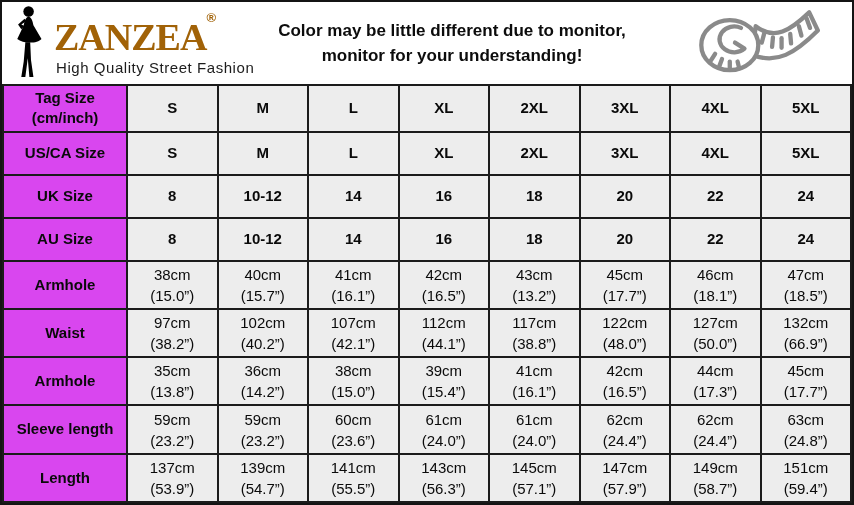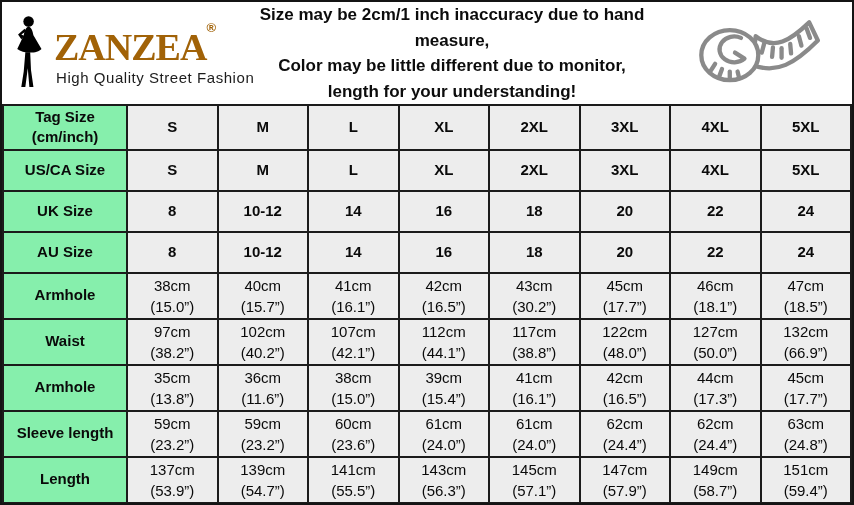--- a/index.html
+++ b/index.html
@@ -25,21 +25,21 @@
   .tape { width:185px; flex:0 0 185px; display:flex; justify-content:center; align-items:center; }
   
   table.size-table { width:100%; height:421px; border-collapse:collapse; table-layout:fixed; }
   col.label-col { width:124px; }
   th, td {
     border:2px solid #1b1b1b;
     text-align:center; vertical-align:middle;
     white-space:pre-line; padding:1px;
     color:#0a0a0a; font-size:15px; line-height:1.35;
   }
-  th { background:#86efac; font-weight:700; }
+  th { background:#d946ef; font-weight:700; }
   td { background:#ededed; }
   tr.row-first  { height:36px; }
   tr.row-size   { height:41px;margin-top:29px; }
   tr.row-measure{ height:45px; }
   tr.row-first td, tr.row-size td { font-weight:700; }
   tr.row-measure td { font-weight:400; line-height:1.4;margin-top:12px; }
 </style>
 </head>
 <body>
 
@@ -56,23 +56,22 @@
           <path d="M16 46 L14 70 L11 89 L16 89 L19 66 L21 89 L26 89 L23 68 L22 46 Z"></path>
         </svg>
       </span>
       <div class="logo-text">
         <div class="brand-line"><span>ZANZEA</span><span class="reg">®</span></div>
         <div class="tagline">High Quality Street Fashion</div>
       </div>
     </div>
 
     <div class="notice">
-      <div>Size may be 2cm/1 inch inaccuracy due to hand measure,</div>
       <div>Color may be little different due to monitor,</div>
-      <div>length for your understanding!</div>
+      <div>monitor for your understanding!</div>
     </div>
 
     <div class="tape">
       <svg width="150" height="82" viewBox="0 0 170 95" fill="none" xmlns="http://www.w3.org/2000/svg" stroke="#8a8a8a" stroke-width="5" stroke-linecap="round" stroke-linejoin="round">
         <path d="M80 28 C102 45 120 33 142 12 L152 33 C126 59 104 73 76 61 Z" fill="#ffffff"></path>
         <path d="M90 36 L87 47"></path>
         <path d="M100 41 L99 52"></path>
         <path d="M110 42 L110 53"></path>
         <path d="M120 37 L121 48"></path>
         <path d="M130 28 L133 39"></path>
@@ -143,21 +142,21 @@
           <th>Armhole</th>
           <td>38cm
 (15.0”)</td>
           <td>40cm
 (15.7”)</td>
           <td>41cm
 (16.1”)</td>
           <td>42cm
 (16.5”)</td>
           <td>43cm
-(30.2”)</td>
+(13.2”)</td>
           <td>45cm
 (17.7”)</td>
           <td>46cm
 (18.1”)</td>
           <td>47cm
 (18.5”)</td>
         </tr>
         <tr class="row-measure">
           <th>Waist</th>
           <td>97cm
@@ -175,21 +174,21 @@
           <td>127cm
 (50.0”)</td>
           <td>132cm
 (66.9”)</td>
         </tr>
         <tr class="row-measure">
           <th>Armhole</th>
           <td>35cm
 (13.8”)</td>
           <td>36cm
-(11.6”)</td>
+(14.2”)</td>
           <td>38cm
 (15.0”)</td>
           <td>39cm
 (15.4”)</td>
           <td>41cm
 (16.1”)</td>
           <td>42cm
 (16.5”)</td>
           <td>44cm
 (17.3”)</td>

